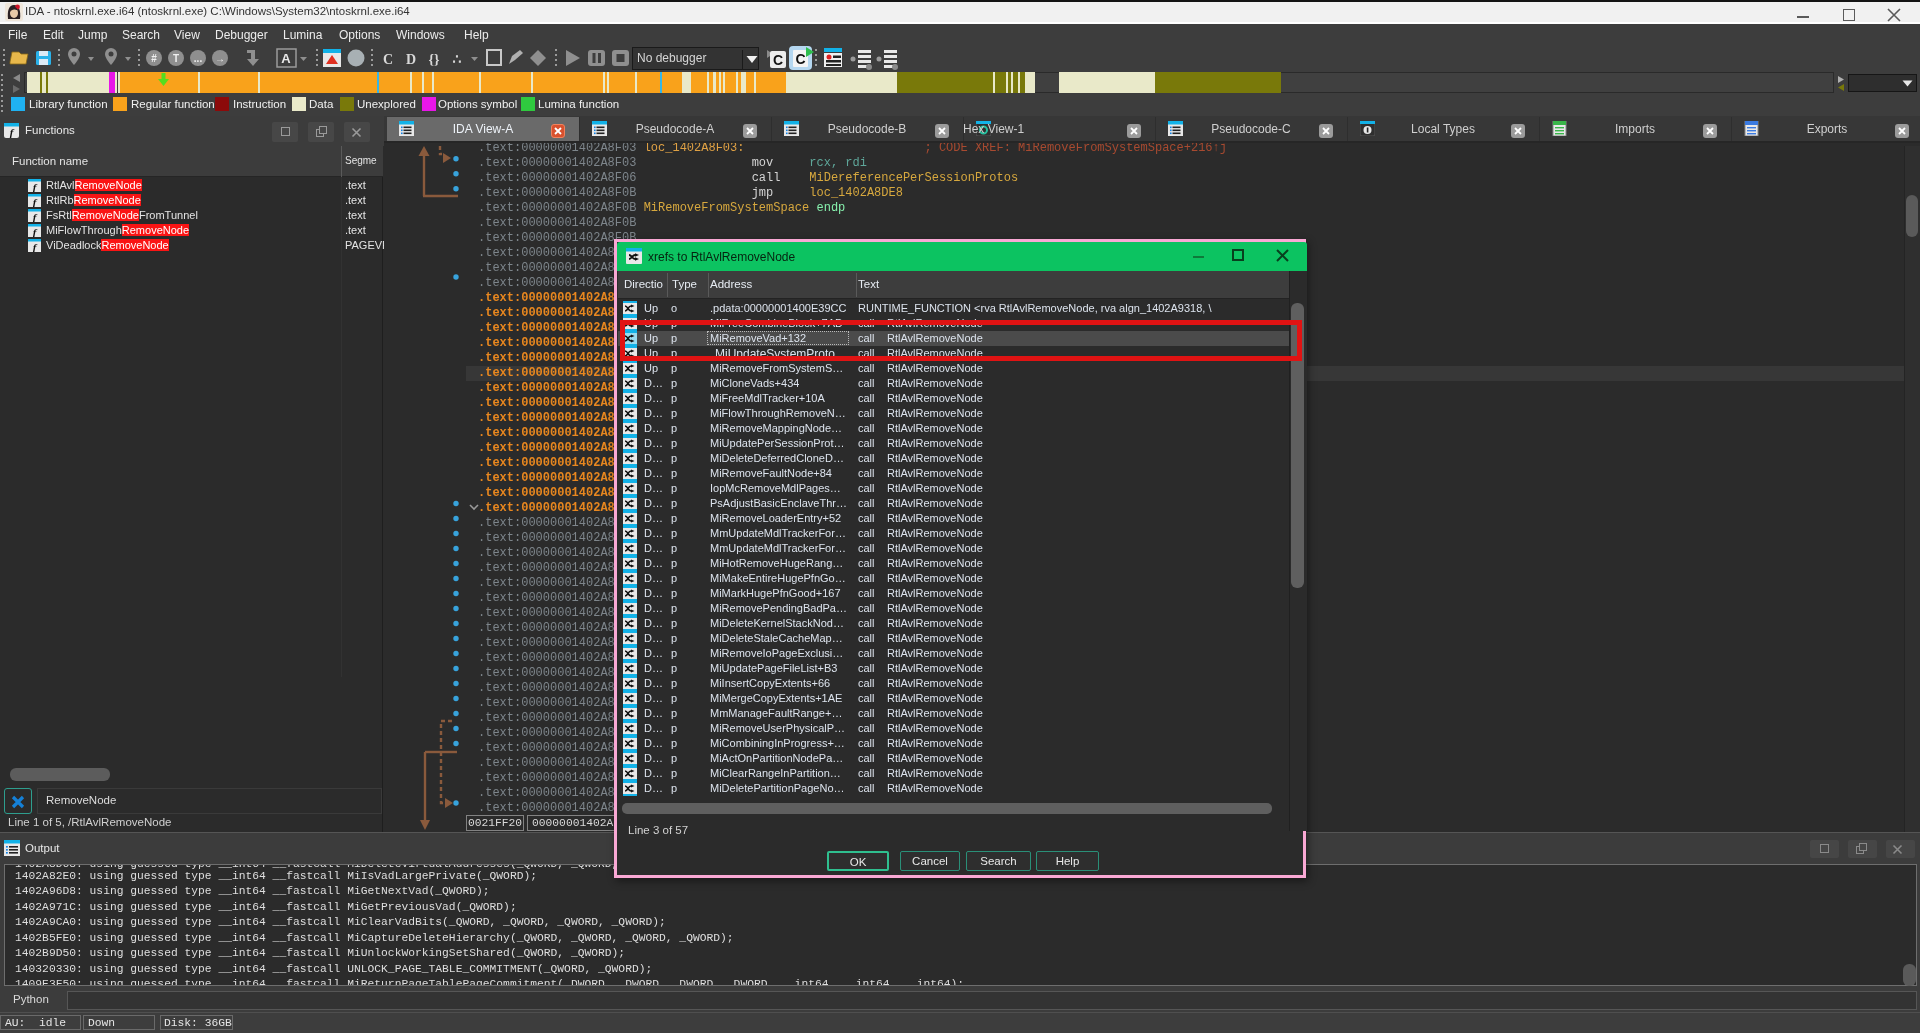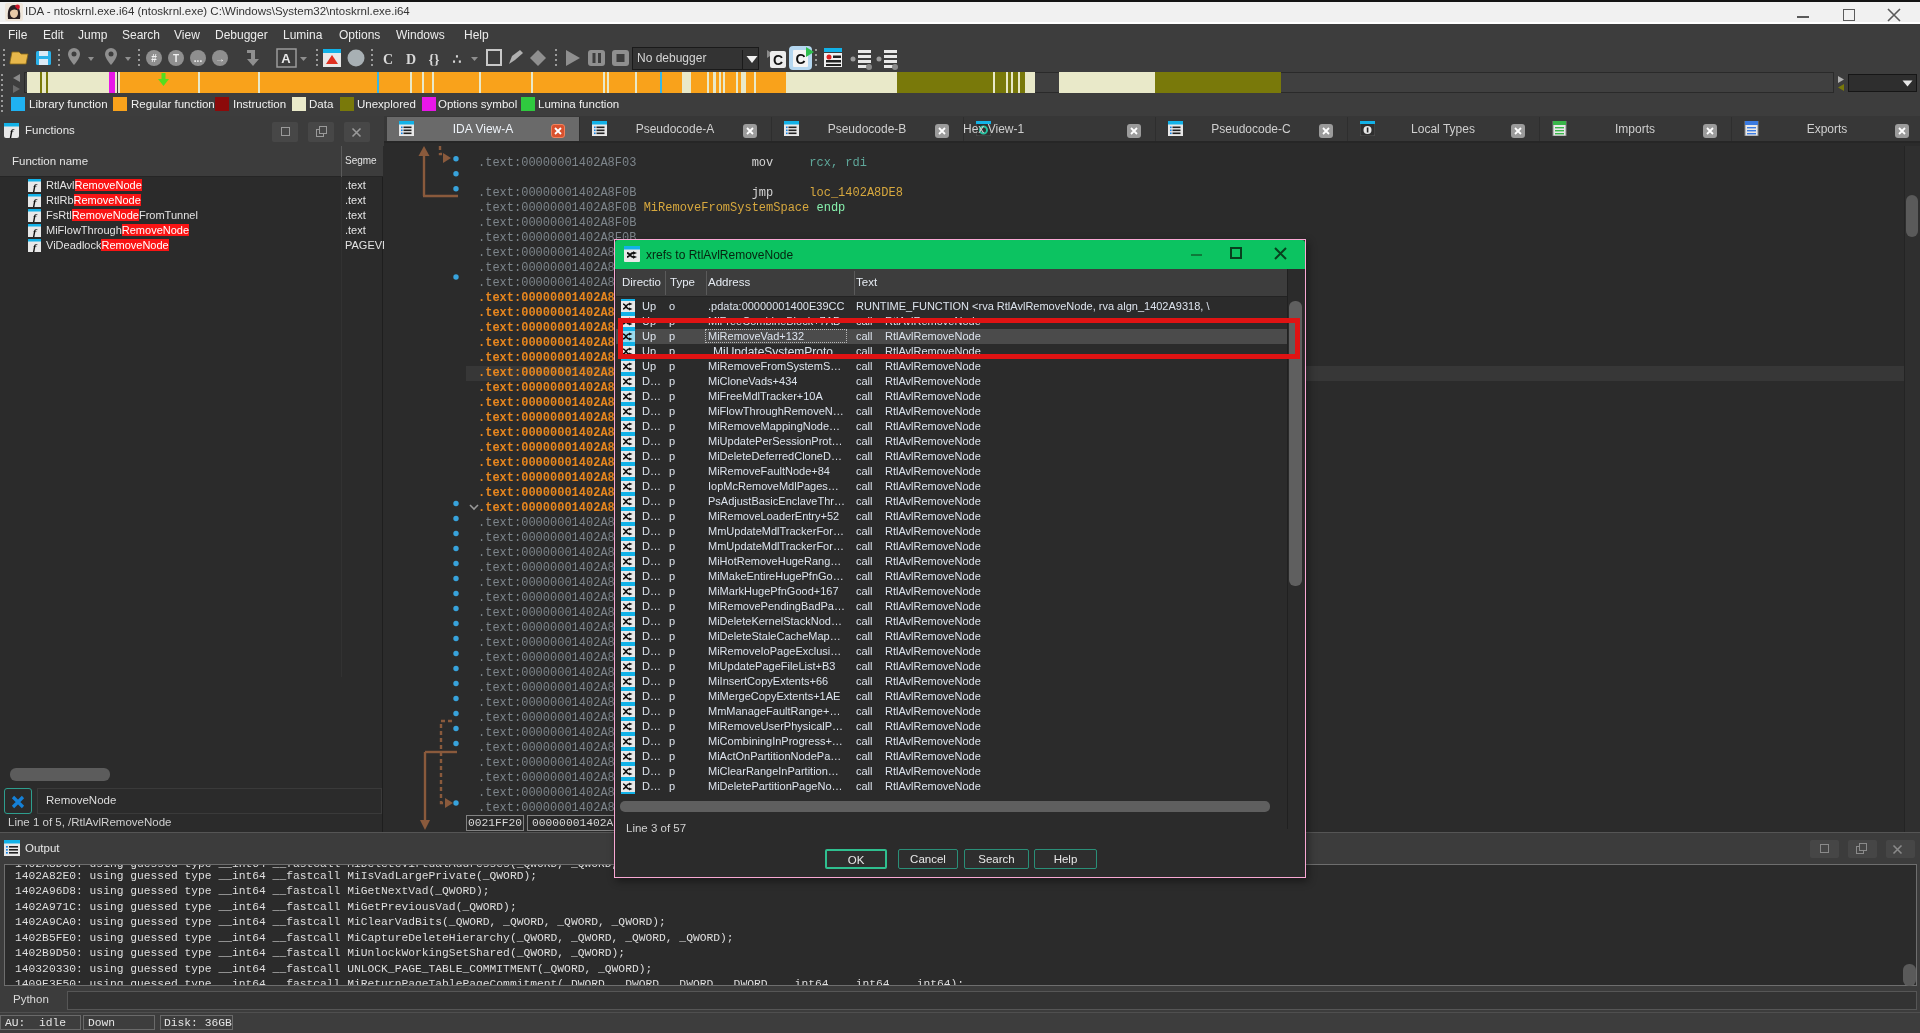--- a/index.html
+++ b/index.html
@@ -416,21 +416,23 @@
 <svg style="position:absolute;left:6px;top:6px" width="14" height="14">
         <path d="M2 2 L12 12 M12 2 L2 12" stroke="#1581d8" stroke-width="3.2"></path>
       </svg>
     </div>
 <div class="abs" style="left:37px;top:788px;width:345px;height:26px;background:#2b2b2b;border:1px solid #3a3a3a"></div>
 <div class="abs" style="left:46px;top:794px;font-size:11.5px;color:#dcdcdc">RemoveNode</div>
 <div class="abs" style="left:8px;top:816px;font-size:11.5px;color:#d0d0d0">Line 1 of 5, /RtlAvlRemoveNode</div>
 <div class="abs" style="left:384px;top:143px;width:1536px;height:689px;background:#2b2b2b;overflow:hidden" id="mv">
 <div class="abs" style="left:0;top:3px;width:1536px;height:686px">
 <div class="abs" style="left:82px;top:220px;width:1438px;height:15px;background:#373737"></div>
+        <div class="abs mono" style="left:94px;top:-4.599999999999994px;font-size:12px;line-height:15px;white-space:pre"><span style="color:#7d858b">.text:00000001402A8F03 </span><span style="color:#dfa144">loc_1402A8F03:</span><span style="color:#7d858b">                         </span><span style="color:#a84a30">; CODE XREF: MiRemoveFromSystemSpace+216↑j</span></div>
         <div class="abs mono" style="left:94px;top:10.400000000000006px;font-size:12px;line-height:15px;white-space:pre"><span style="color:#7d858b">.text:00000001402A8F03</span><span style="color:#d4d4d4">                mov</span><span style="color:#5fa79a">     rcx, rdi</span></div>
+        <div class="abs mono" style="left:94px;top:25.400000000000006px;font-size:12px;line-height:15px;white-space:pre"><span style="color:#7d858b">.text:00000001402A8F06</span><span style="color:#d4d4d4">                call</span>    <span style="color:#d7a83e">MiDereferencePerSessionProtos</span></div>
         <div class="abs mono" style="left:94px;top:40.400000000000006px;font-size:12px;line-height:15px;white-space:pre"><span style="color:#7d858b">.text:00000001402A8F0B</span><span style="color:#d4d4d4">                jmp</span>     <span style="color:#d7a83e">loc_1402A8DE8</span></div>
         <div class="abs mono" style="left:94px;top:55.400000000000006px;font-size:12px;line-height:15px;white-space:pre"><span style="color:#7d858b">.text:00000001402A8F0B </span><span style="color:#d7a83e">MiRemoveFromSystemSpace</span> <span style="color:#86efac">endp</span></div>
         <div class="abs mono" style="left:94px;top:70.4px;font-size:12px;line-height:15px;white-space:pre"><span style="color:#7d858b">.text:00000001402A8F0B</span></div>
         <div class="abs mono" style="left:94px;top:85.4px;font-size:12px;line-height:15px;white-space:pre"><span style="color:#7d858b">.text:00000001402A8F0B</span></div>
         <div class="abs mono" style="left:94px;top:100.4px;font-size:12px;line-height:15px;white-space:pre"><span style="color:#7d858b">.text:00000001402A8F0B</span></div>
         <div class="abs mono" style="left:94px;top:115.39999999999998px;font-size:12px;line-height:15px;white-space:pre"><span style="color:#7d858b">.text:00000001402A8F0B</span></div>
         <div class="abs mono" style="left:94px;top:130.39999999999998px;font-size:12px;line-height:15px;white-space:pre"><span style="color:#7d858b">.text:00000001402A8F0B</span></div>
         <div class="abs mono" style="left:94px;top:145.39999999999998px;font-size:12px;line-height:15px;white-space:pre"><b><span style="color:#e8871f">.text:00000001402A8F10</span></b></div>
         <div class="abs mono" style="left:94px;top:160.39999999999998px;font-size:12px;line-height:15px;white-space:pre"><b><span style="color:#e8871f">.text:00000001402A8F10</span></b></div>
         <div class="abs mono" style="left:94px;top:175.39999999999998px;font-size:12px;line-height:15px;white-space:pre"><b><span style="color:#e8871f">.text:00000001402A8F10</span></b></div>
@@ -549,21 +551,21 @@
 140320330: using guessed type __int64 __fastcall UNLOCK_PAGE_TABLE_COMMITMENT(_QWORD, _QWORD);
 1409E3F50: using guessed type __int64 __fastcall MiReturnPageTablePageCommitment(_DWORD, _DWORD, _DWORD, _DWORD, __int64, __int64, __int64);</div>
 </div>
 <div class="abs" style="left:1903px;top:964px;width:13px;height:22px;background:#5a5a5a;border-radius:6px"></div>
 <div class="abs" style="left:13px;top:993px;font-size:11.5px;color:#d9d9d9">Python</div>
 <div class="abs" style="left:67px;top:991px;width:1850px;height:19px;background:#333;border:1px solid #565656"></div>
 <div class="abs" style="left:0;top:1012px;width:1920px;height:21px;background:#3d3d3d;border-top:1px solid #4f4f4f"></div>
 <div class="abs mono" style="left:0;top:1015px;width:81px;height:15px;border:1px solid #6a6a6a;font-size:11.3px;color:#e4e4e4;line-height:14px;padding-left:4px;white-space:pre">AU:  idle</div>
 <div class="abs mono" style="left:83px;top:1015px;width:72px;height:15px;border:1px solid #6a6a6a;font-size:11.3px;color:#e4e4e4;line-height:14px;padding-left:4px">Down</div>
 <div class="abs mono" style="left:160px;top:1015px;width:73px;height:15px;border:1px solid #6a6a6a;font-size:11.3px;color:#e4e4e4;line-height:14px;padding-left:3px">Disk: 36GB</div>
-<div class="abs" style="left:614px;top:239px;width:692px;height:639px;background:#2b2b2b;border:1px solid #f9a8d4;box-shadow:2px 3px 8px rgba(0,0,0,0.45)">
+<div class="abs" style="left:614px;top:239px;width:692px;height:639px;background:#2b2b2b;border:3px solid #f9a8d4;box-shadow:2px 3px 8px rgba(0,0,0,0.45)">
 <div class="abs" style="left:0;top:0;width:690px;height:29px;background:#0cc361;border-radius:3px 3px 0 0"></div>
 <svg class="abs" style="left:9px;top:6px" width="16" height="16">
 <rect width="16" height="16" rx="1" fill="#e8e8e8"></rect>
         <rect width="16" height="3.5" fill="#12b2e8"></rect>
 <path d="M3 11 C6 11 6 7 9 7" stroke="#111" stroke-width="1.8" fill="none"></path>
 <path d="M3 7 C6 7 6 11 9 11" stroke="#111" stroke-width="1.8" fill="none"></path>
 <path d="M9 5.2 L13 7 L9 8.8 Z" fill="#111"></path>
         <path d="M9 9.2 L13 11 L9 12.8 Z" fill="#111"></path>
       </svg>
 <div class="abs" style="left:31px;top:8px;font-size:12px;color:#06230f">xrefs to RtlAvlRemoveNode</div>

